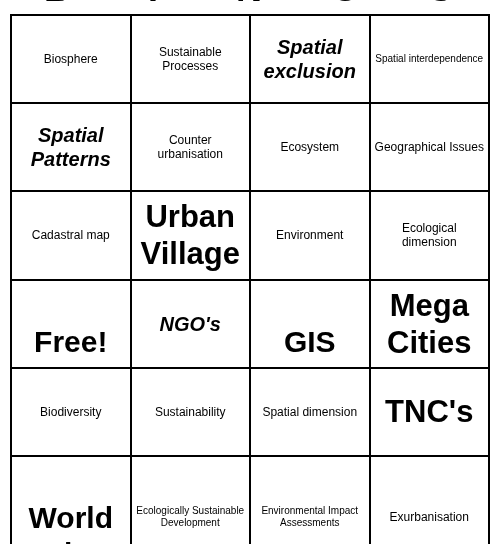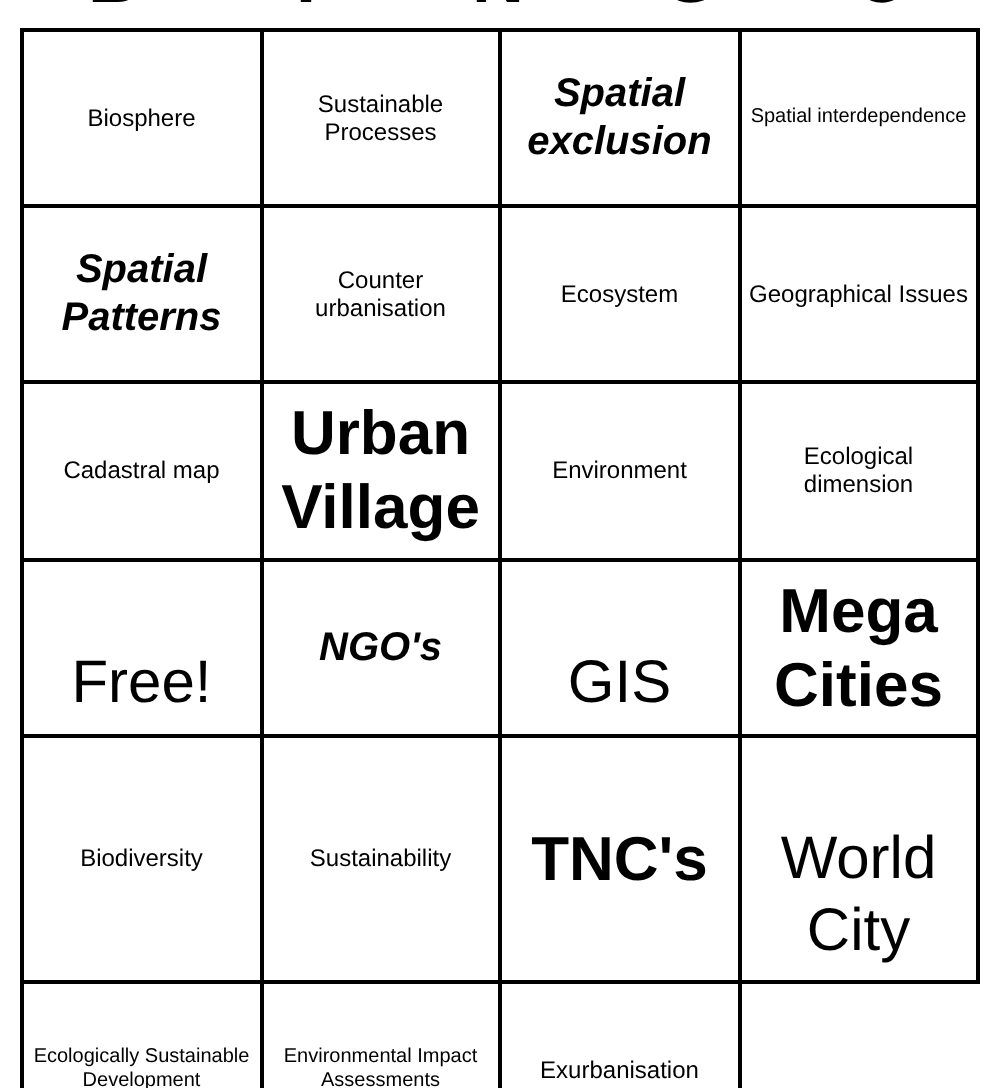--- a/index.html
+++ b/index.html
@@ -44,21 +44,21 @@
       min-height: 88px;
       line-height: 1.2;
     }
     .bingo-cell span {
       display: block;
     }
     .size-sm { font-size: 10px; }
     .size-md { font-size: 12px; }
     .size-lg { font-size: 20px; font-weight: bold; font-style: italic; }
     .size-xl { font-size: 31px; font-weight: bold; }
-    .size-xxl { font-size: 30px; font-weight: normal; margin-top: 37px; }
+    .size-xxl { font-size: 30px; font-weight: bold; margin-top: 37px; }
   </style>
 </head>
 <body>
 
 <div class="bingo-card">
   <div class="bingo-header">
     <div class="bingo-header-cell">B</div>
     <div class="bingo-header-cell">I</div>
     <div class="bingo-header-cell">N</div>
     <div class="bingo-header-cell">G</div>
@@ -113,20 +113,23 @@
       <div class="bingo-cell">
         <span class="size-xl">Mega Cities</span>
       </div>
       <div class="bingo-cell">
         <span class="size-md">Biodiversity</span>
       </div>
       <div class="bingo-cell">
         <span class="size-md">Sustainability</span>
       </div>
       <div class="bingo-cell">
+        <span class="size-md">Spatial dimension</span>
+      </div>
+      <div class="bingo-cell">
         <span class="size-xl">TNC's</span>
       </div>
       <div class="bingo-cell">
         <span class="size-xxl">World City</span>
       </div>
       <div class="bingo-cell">
         <span class="size-sm">Ecologically Sustainable Development</span>
       </div>
       <div class="bingo-cell">
         <span class="size-sm">Environmental Impact Assessments</span>

